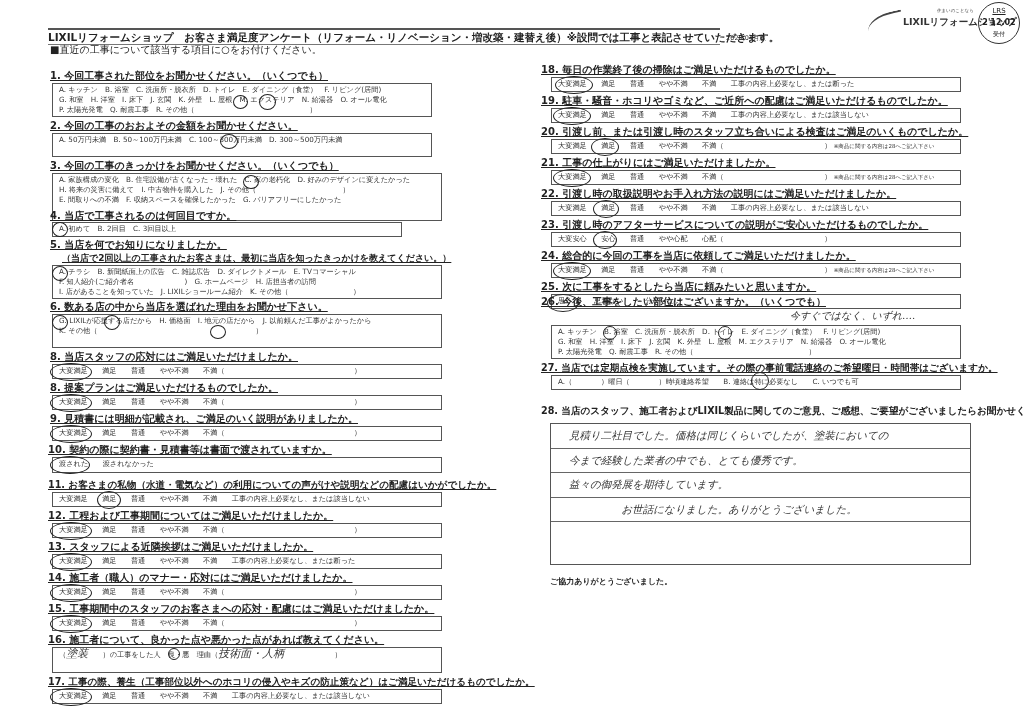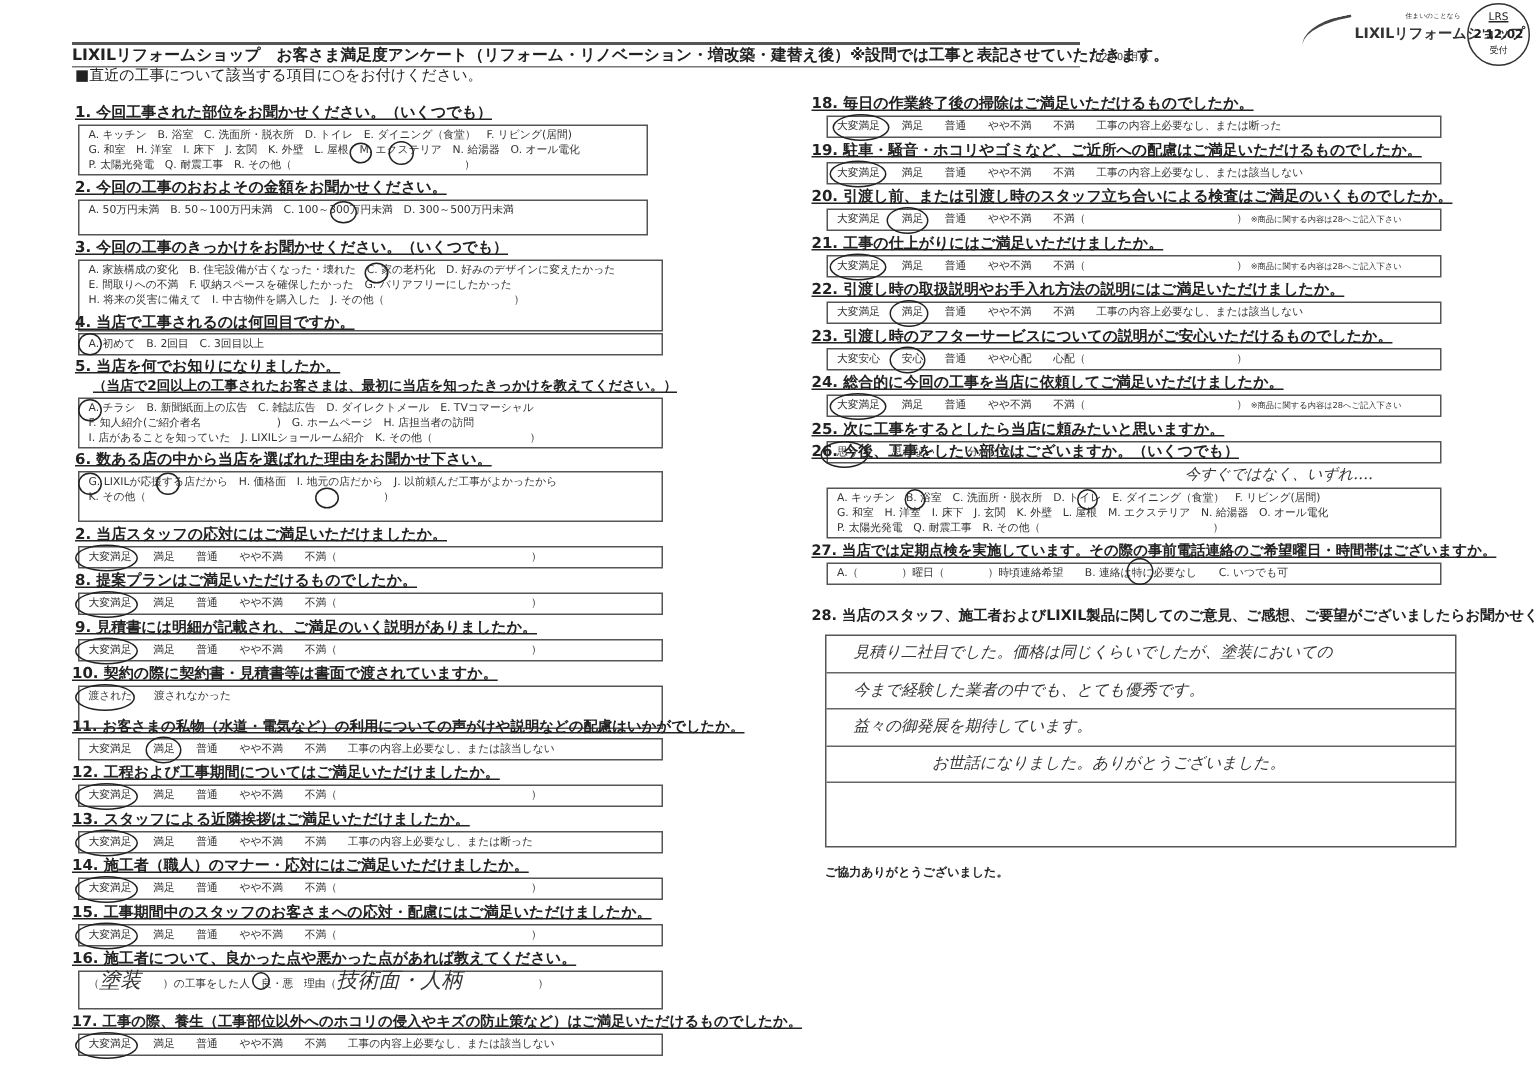--- a/index.html
+++ b/index.html
@@ -9,21 +9,21 @@
   .logo{position:absolute;left:903px;top:16px;font-size:9.5px;font-weight:bold;color:#333;white-space:nowrap;}
   .logo .sub{position:absolute;left:34px;top:-8px;font-size:4.5px;font-weight:normal;}
   .logo .swoosh{position:absolute;left:-36px;top:-3px;width:36px;height:16px;border-top:2px solid #444;border-radius:80% 0 0 0;transform:rotate(-12deg);}
   .stamp{position:absolute;left:978px;top:2px;width:40px;height:40px;border:1.5px solid #333;border-radius:50%;font-size:7px;text-align:center;line-height:11px;}
   .stamp .s1{display:block;margin-top:3px;text-decoration:underline;}
   .stamp .s2{display:block;font-weight:bold;font-size:8px;}
   .stamp .s3{display:block;font-size:6px;}
   .lead{position:absolute;left:50px;top:43px;font-size:10px;font-weight:normal;white-space:nowrap;}
   .q{position:absolute;font-size:10px;font-weight:bold;white-space:nowrap;line-height:12px;text-decoration:underline;text-decoration-thickness:1px;}
   .box{position:absolute;border:1.2px solid #555;font-size:7.2px;line-height:10px;padding:1px 6px;box-sizing:border-box;white-space:nowrap;color:#333;}
-  .hand{font-family:"DejaVu Serif",serif;font-style:italic;color:#333;font-size:14px;}
+  .hand{font-family:"DejaVu Serif",serif;font-style:italic;color:#333;font-size:11px;}
   .note{font-size:5.5px;}
   .comment{position:absolute;left:550px;top:423px;width:421px;height:142px;border:1.2px solid #555;box-sizing:border-box;}
   .cline{height:23.5px;border-bottom:1px solid #666;font-family:"DejaVu Serif",serif;font-style:italic;font-size:10.5px;line-height:23px;padding-left:18px;color:#333;white-space:nowrap;}
   .thanks{position:absolute;left:550px;top:576px;font-size:8px;font-weight:bold;}
 </style>
 </head>
 <body>
 
 <div class="hdr">
   <span>LIXILリフォームショップ　お客さま満足度アンケート（リフォーム・リノベーション・増改築・建替え後）※設問では工事と表記させていただきます。</span>
@@ -50,60 +50,60 @@
 </div>
 
 <div class="q" style="left:50px;top:120px">2. 今回の工事のおおよその金額をお聞かせください。</div>
 <div class="box" style="left:52px;top:133px;width:380px;height:24px">
   <div>A. 50万円未満　B. 50～100万円未満　C. 100～300万円未満　D. 300～500万円未満</div>
 </div>
 
 <div class="q" style="left:50px;top:160px">3. 今回の工事のきっかけをお聞かせください。（いくつでも）</div>
 <div class="box" style="left:52px;top:173px;width:390px;height:48px">
   <div>A. 家族構成の変化　B. 住宅設備が古くなった・壊れた　C. 家の老朽化　D. 好みのデザインに変えたかった</div>
+  <div>H. 将来の災害に備えて　I. 中古物件を購入した　J. その他（　　　　　　　　　　　　）</div>
   <div>E. 間取りへの不満　F. 収納スペースを確保したかった　G. バリアフリーにしたかった</div>
-  <div>H. 将来の災害に備えて　I. 中古物件を購入した　J. その他（　　　　　　　　　　　　）</div>
 </div>
 
 <div class="q" style="left:50px;top:210px">4. 当店で工事されるのは何回目ですか。</div>
-<div class="box" style="left:52px;top:222px;width:390px;height:15px">
+<div class="box" style="left:52px;top:222px;width:350px;height:15px">
   <div>A. 初めて　B. 2回目　C. 3回目以上</div>
 </div>
 
 <div class="q" style="left:50px;top:239px">5. 当店を何でお知りになりましたか。</div>
 <div class="q" style="left:62px;top:252px;font-size:9px">（当店で2回以上の工事されたお客さまは、最初に当店を知ったきっかけを教えてください。）</div>
 <div class="box" style="left:52px;top:265px;width:390px;height:34px">
   <div>A. チラシ　B. 新聞紙面上の広告　C. 雑誌広告　D. ダイレクトメール　E. TVコマーシャル</div>
   <div>F. 知人紹介(ご紹介者名　　　　　　　)　G. ホームページ　H. 店担当者の訪問</div>
   <div>I. 店があることを知っていた　J. LIXILショールーム紹介　K. その他（　　　　　　　　　）</div>
 </div>
 
 <div class="q" style="left:50px;top:301px">6. 数ある店の中から当店を選ばれた理由をお聞かせ下さい。</div>
 <div class="box" style="left:52px;top:314px;width:390px;height:34px">
   <div>G. LIXILが応援する店だから　H. 価格面　I. 地元の店だから　J. 以前頼んだ工事がよかったから</div>
   <div>K. その他（　　　　　　　　　　　　　　　　　　　　　　）</div>
 </div>
 
-<div class="q" style="left:50px;top:351px">2. 当店スタッフの応対にはご満足いただけましたか。</div>
+<div class="q" style="left:50px;top:351px">8. 当店スタッフの応対にはご満足いただけましたか。</div>
 <div class="box" style="left:52px;top:364px;width:390px;height:15px">
     <div>大変満足　　満足　　普通　　やや不満　　不満（　　　　　　　　　　　　　　　　　　）</div>
   </div>
 
 <div class="q" style="left:50px;top:382px">8. 提案プランはご満足いただけるものでしたか。</div>
 <div class="box" style="left:52px;top:395px;width:390px;height:15px">
     <div>大変満足　　満足　　普通　　やや不満　　不満（　　　　　　　　　　　　　　　　　　）</div>
   </div>
 
 <div class="q" style="left:50px;top:413px">9. 見積書には明細が記載され、ご満足のいく説明がありましたか。</div>
 <div class="box" style="left:52px;top:426px;width:390px;height:15px">
     <div>大変満足　　満足　　普通　　やや不満　　不満（　　　　　　　　　　　　　　　　　　）</div>
   </div>
 
 <div class="q" style="left:48px;top:444px">10. 契約の際に契約書・見積書等は書面で渡されていますか。</div>
-<div class="box" style="left:52px;top:457px;width:390px;height:29px">
+<div class="box" style="left:52px;top:457px;width:390px;height:16px">
     <div>渡された　　渡されなかった</div>
   </div>
 
 <div class="q" style="left:48px;top:479px;font-size:9.6px">11. お客さまの私物（水道・電気など）の利用についての声がけや説明などの配慮はいかがでしたか。</div>
 <div class="box" style="left:52px;top:492px;width:390px;height:15px">
     <div>大変満足　　満足　　普通　　やや不満　　不満　　工事の内容上必要なし、または該当しない</div>
   </div>
 
 <div class="q" style="left:48px;top:510px">12. 工程および工事期間についてはご満足いただけましたか。</div>
 <div class="box" style="left:52px;top:523px;width:390px;height:15px">

